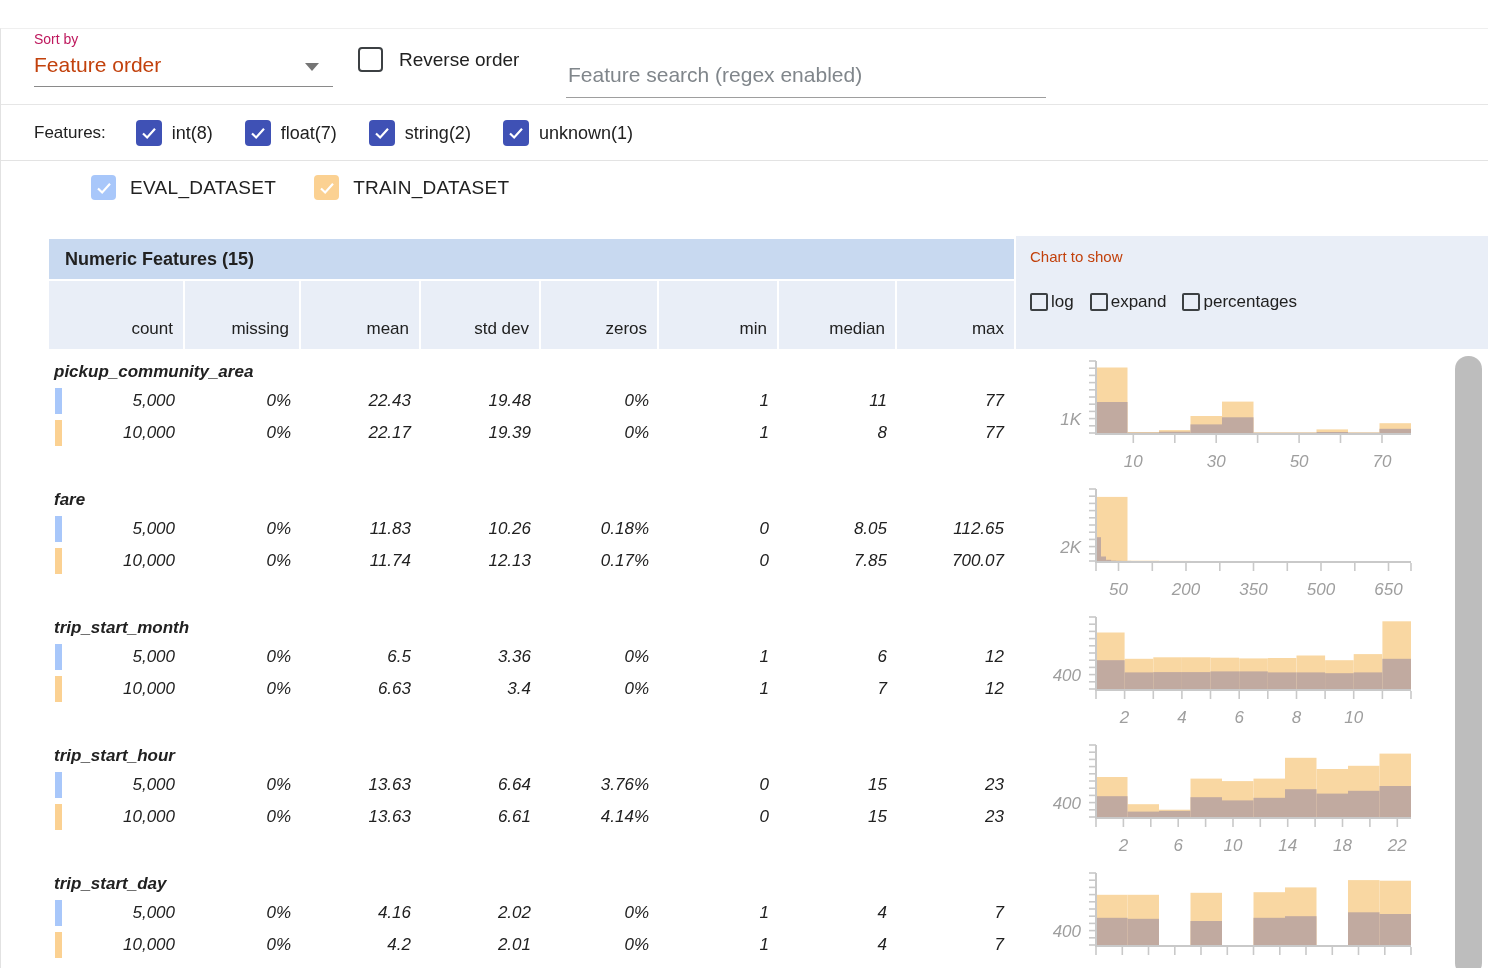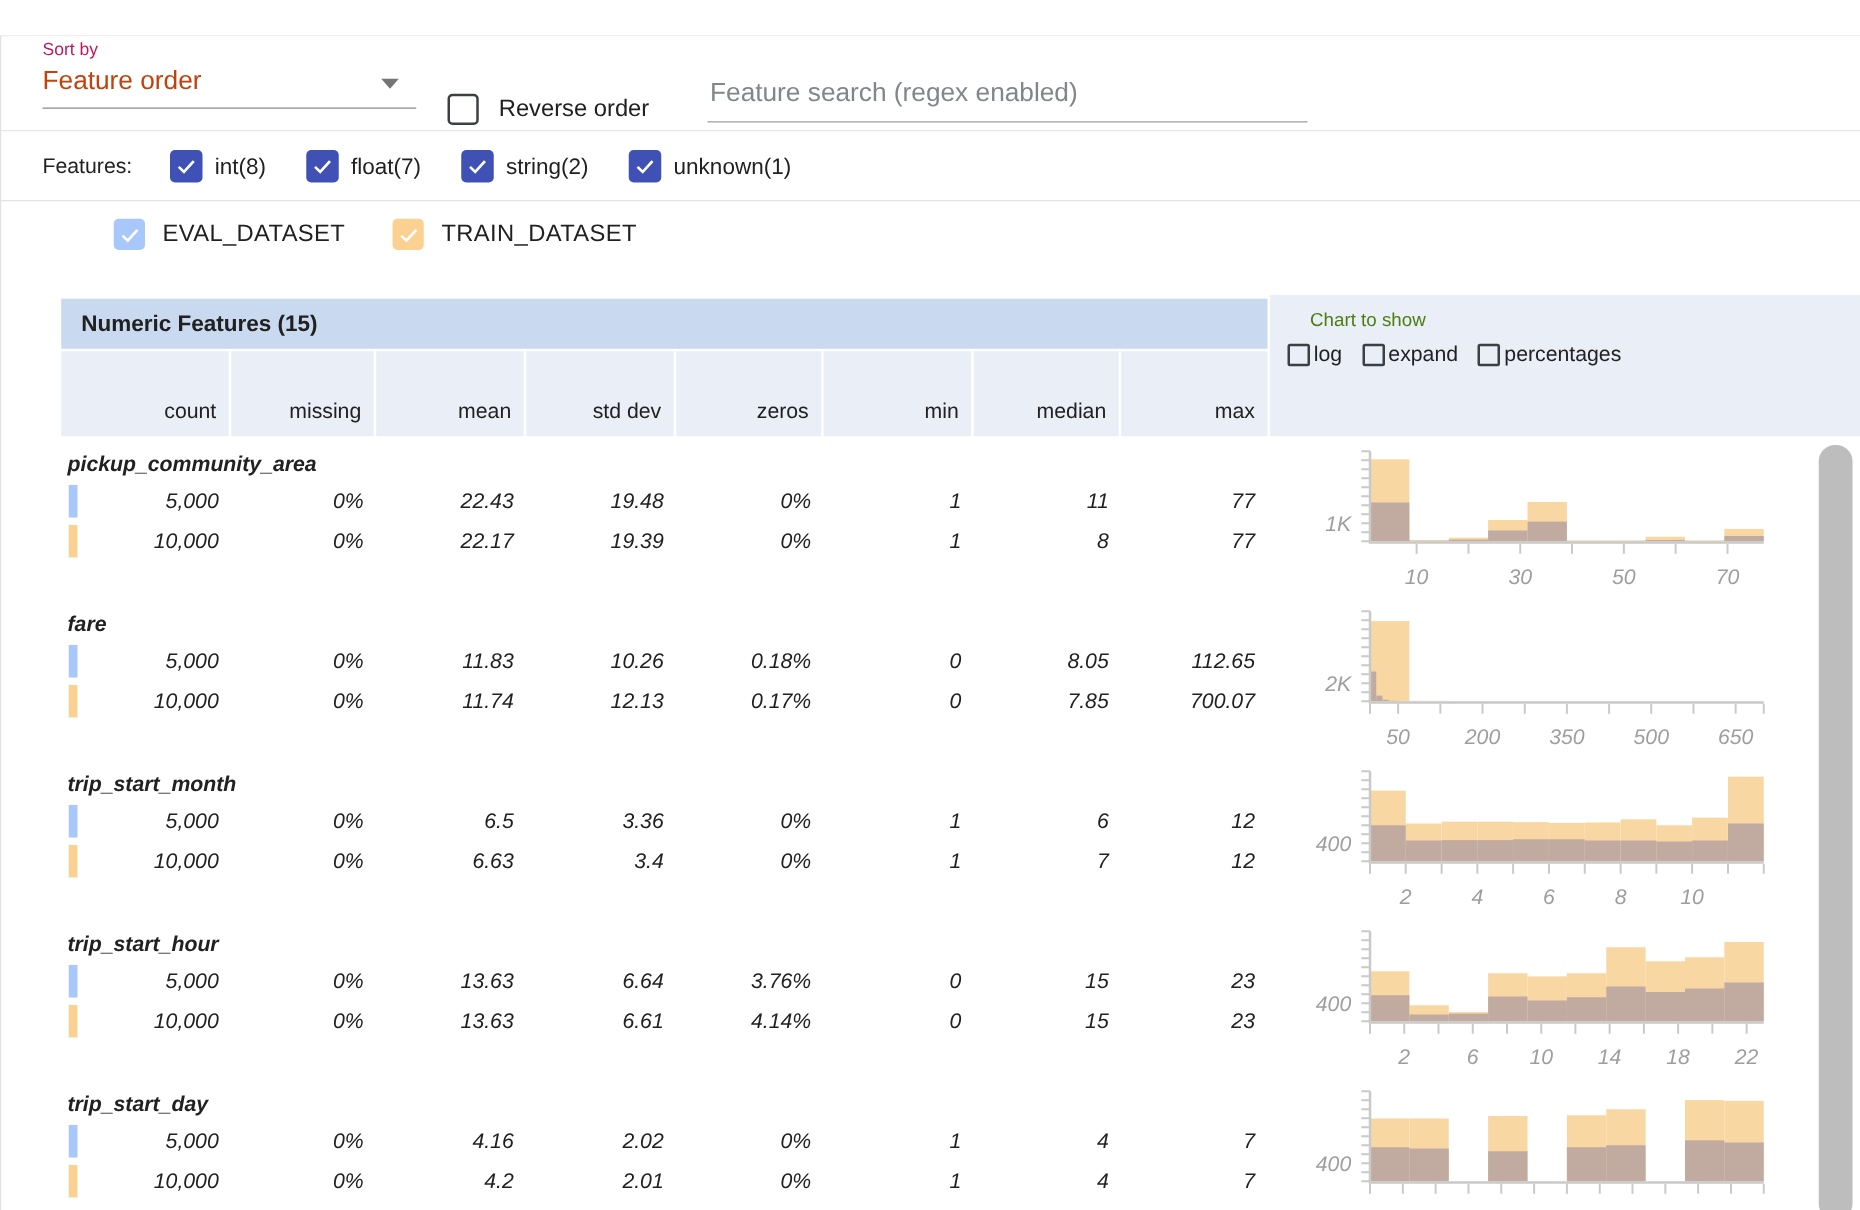--- a/index.html
+++ b/index.html
@@ -9,21 +9,21 @@
     border-left:1px solid #e2e2e2; border-top:1px solid #efefef; overflow:hidden; }
 
   
   .toolbar { position:absolute; top:0; left:0; width:100%; height:76px; border-bottom:1px solid #e6e6e6; }
   .sortby { position:absolute; left:33px; top:2px; width:299px; }
   .field-label { font-size:14px; color:#be185d; }
   .select-box { position:relative; margin-top:6px; padding-bottom:9px; border-bottom:1px solid #8a8a8a; }
   .select-value { font-size:21px; color:#c2410c;margin-top:44px; }
   .dd-arrow { position:absolute; right:14px; top:10px; width:0; height:0;
     border-left:7px solid transparent; border-right:7px solid transparent; border-top:8px solid #757575; }
-  .reverse-wrap { position:absolute; left:357px; top:46px; display:flex; align-items:center; }
+  .reverse-wrap { position:absolute; left:357px; top:18px; display:flex; align-items:center; }
   .cb-outline { width:25px; height:25px; border:2px solid #3c4043; border-radius:4px; background:#fff; flex:none; }
   .reverse-label { font-size:19px; margin-left:16px; }
   .search-wrap { position:absolute; left:565px; top:30px; }
   .search-input { width:480px; border:none; outline:none; font-size:21px; padding:4px 2px 10px 2px;
     border-bottom:1px solid #9e9e9e; font-family:inherit; color:#737373; background:transparent; }
   .search-input::placeholder { color:#80868b; }
 
   
   .features-bar { position:absolute; top:77px; left:0; width:100%; height:55px;
     display:flex; align-items:center; padding-left:33px; border-bottom:1px solid #e3e3e3; }
@@ -46,25 +46,25 @@
     background:var(--titlebg,#c8d9f0); font-size:18px; font-weight:700; line-height:40px; padding-left:16px; }
   .header-row { position:absolute; left:48px; top:252px; width:965px; height:68px; display:grid;
     grid-template-columns:136px 116px 120px 120px 118px 120px 118px 117px; }
   .hcell { background:var(--panelbg,#e9eef7); display:flex; align-items:flex-end; justify-content:flex-end;
     padding:0 10px 10px 0; font-size:17px; border-right:2px solid #fff; }
   .hcell:last-child { border-right:none; }
 
   
   .chart-controls { position:absolute; left:1015px; top:207px; width:473px; height:113px;
     background:var(--panelbg,#e9eef7); }
-  .ctrl-label { margin:12px 0 0 32px; font-size:15px; color:#4d7c0f; }
+  .ctrl-label { margin:12px 0 0 14px; font-size:15px; color:#c2410c; }
   .ctrl-select { position:relative; margin:4px 14px 0 14px; width:250px; padding-bottom:9px; border-bottom:1px solid #757575; }
   .ctrl-select .select-value { font-size:21px; }
   .ctrl-select .dd-arrow { right:22px; top:9px; }
-  .chart-options { display:flex; align-items:flex-end; margin:9px 0 0 14px; }
+  .chart-options { display:flex; align-items:flex-end; margin:27px 0 0 14px; }
   .opt-item { display:flex; align-items:center; margin-right:16px; }
   .cb-small { width:18px; height:18px; border:2px solid #3c4043; border-radius:2px; background:transparent; flex:none; }
   .opt-item .lbl { font-size:17px; margin-left:3px; }
 
   
   .rows { position:absolute; left:48px; top:324px; width:1400px; }
   .feature-block { display:flex; height:128px; padding-top:6px;font-style:italic; }
   .stats { width:965px; flex:none; }
   .feature-name { height:26px; line-height:26px; font-size:17px; font-weight:700; padding-left:5px; }
   .data-row { height:32px; display:grid; align-items:center;

